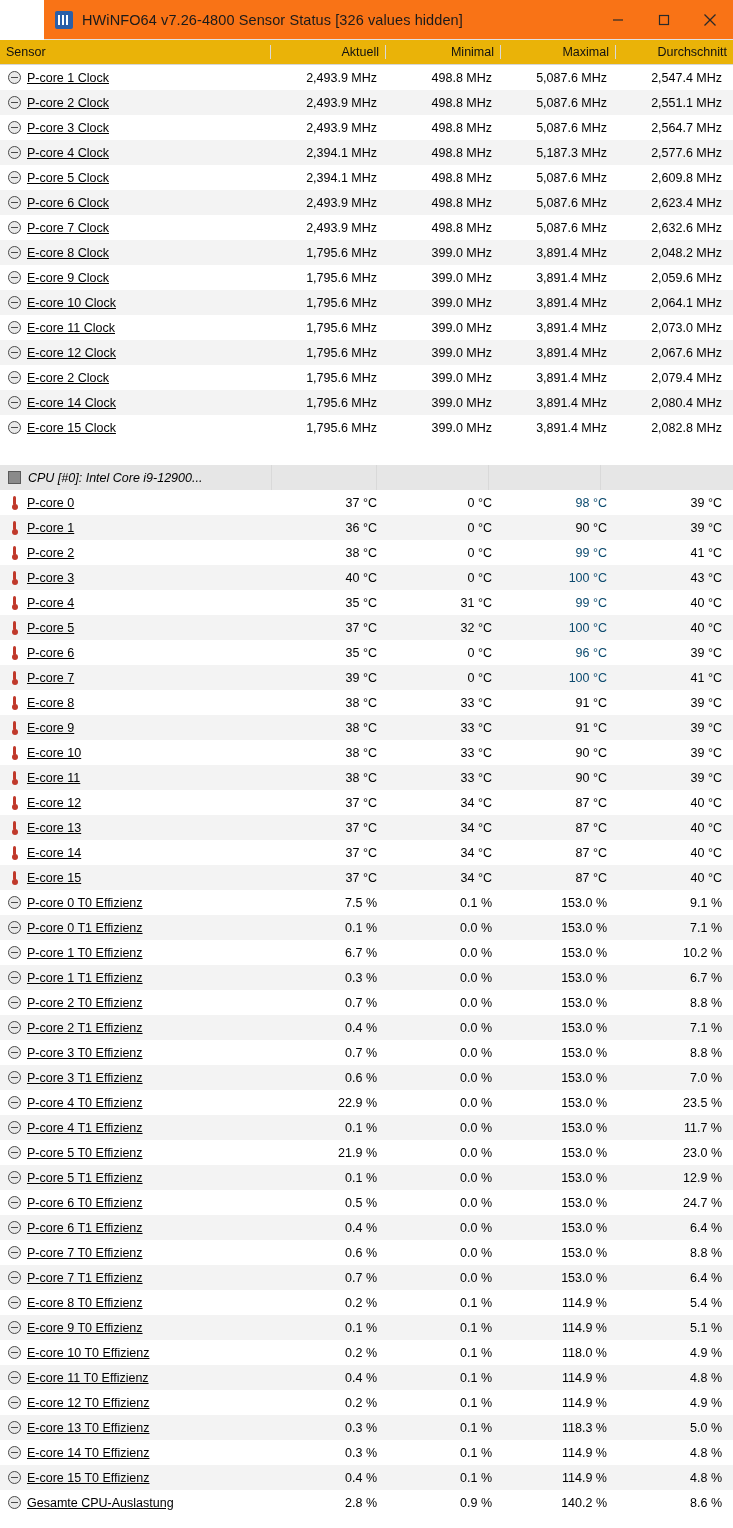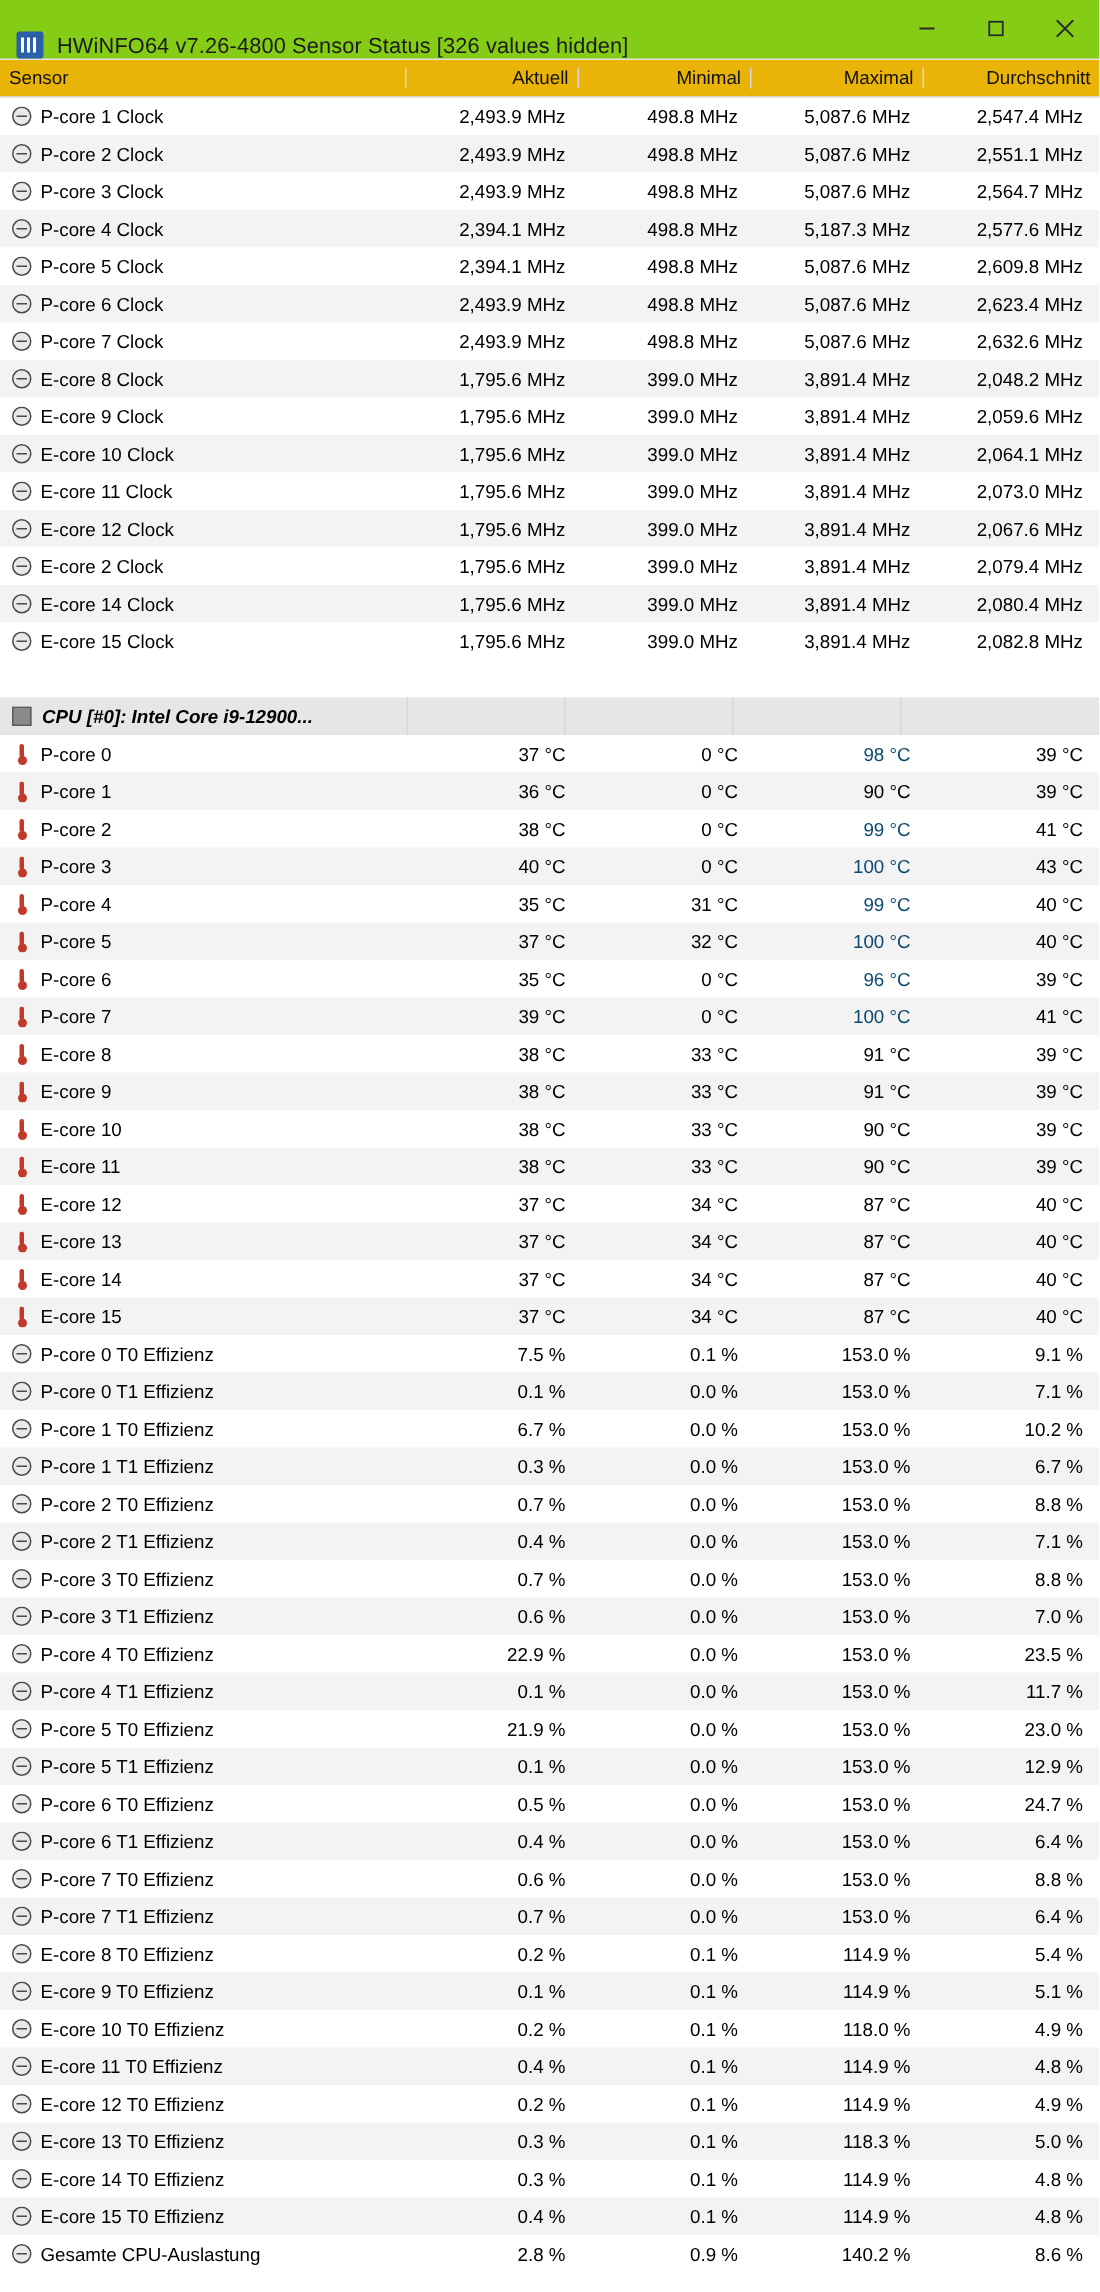--- a/index.html
+++ b/index.html
@@ -17,24 +17,25 @@
     height: 1528px;
     display: flex;
     flex-direction: column;
     background: #ffffff;
   }
 
   
   .titlebar {
     height: 40px;
     min-height: 40px;
-    background: #84cc16;
+    background: #f97316;
     display: flex;
-    align-items: flex-end;
+    align-items: center;
     border-bottom: 1px solid #e2e2e2;
+    margin-left: 44px;
   }
   .app-icon {
     width: 18px; height: 18px;
     margin-left: 11px; margin-right: 9px;
     background: #2b5fa8;
     border-radius: 2px;
     position: relative;
     flex: 0 0 auto;
   }
   .app-icon::before {
@@ -106,20 +107,21 @@
   }
   .row.spacer { background: #ffffff; height: 25px; }
   .c-name {
     width: 271px;
     display: flex;
     align-items: center;
     gap: 6px;
     padding-left: 8px;
     white-space: nowrap;
     overflow: hidden;
+    text-decoration: underline;
   }
   .c-val {
     width: 115px;
     text-align: right;
     padding-right: 9px;
     white-space: nowrap;
     overflow: hidden;
   }
   .c-val.last { width: 117px; padding-right: 11px; }
   .hot { color: #0c4a6e; }
@@ -168,21 +170,20 @@
     border: 1px solid #5a5a5a;
   }
   .group-label {
     padding-left: 8px;
     display: flex;
     align-items: center;
     gap: 7px;
     width: 271px;
     white-space: nowrap;
     overflow: hidden;
-    font-weight: bold;
   }
   .group-seg {
     height: 25px;
     border-left: 1px solid #d9d9d9;
   }
   .group-seg.s1 { width: 105px; }
   .group-seg.s2 { width: 112px; }
   .group-seg.s3 { width: 112px; }
   .group-seg.s4 { width: 130px; }
   .win-body { position: relative; flex: 1 1 auto; overflow: hidden; }

